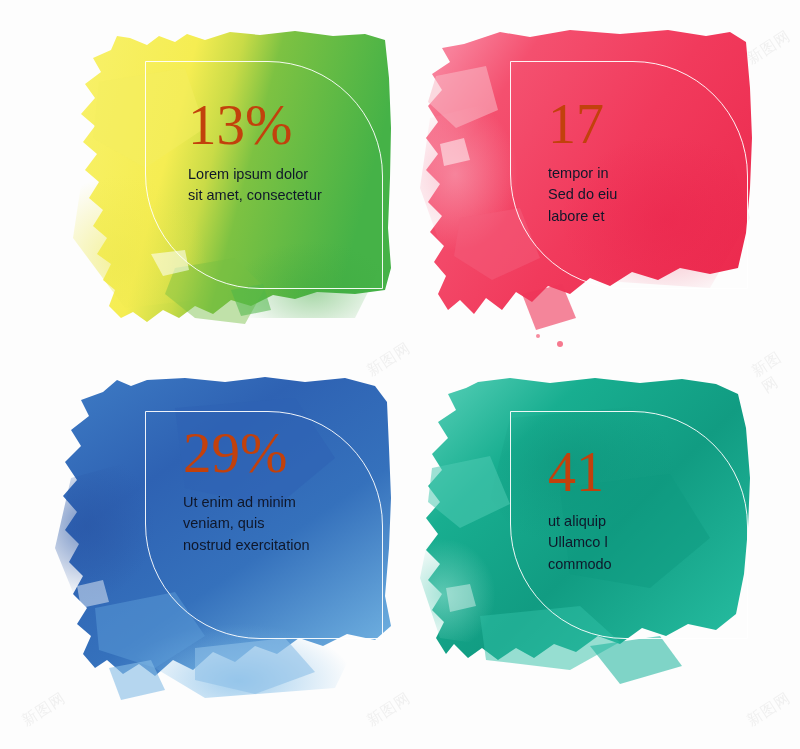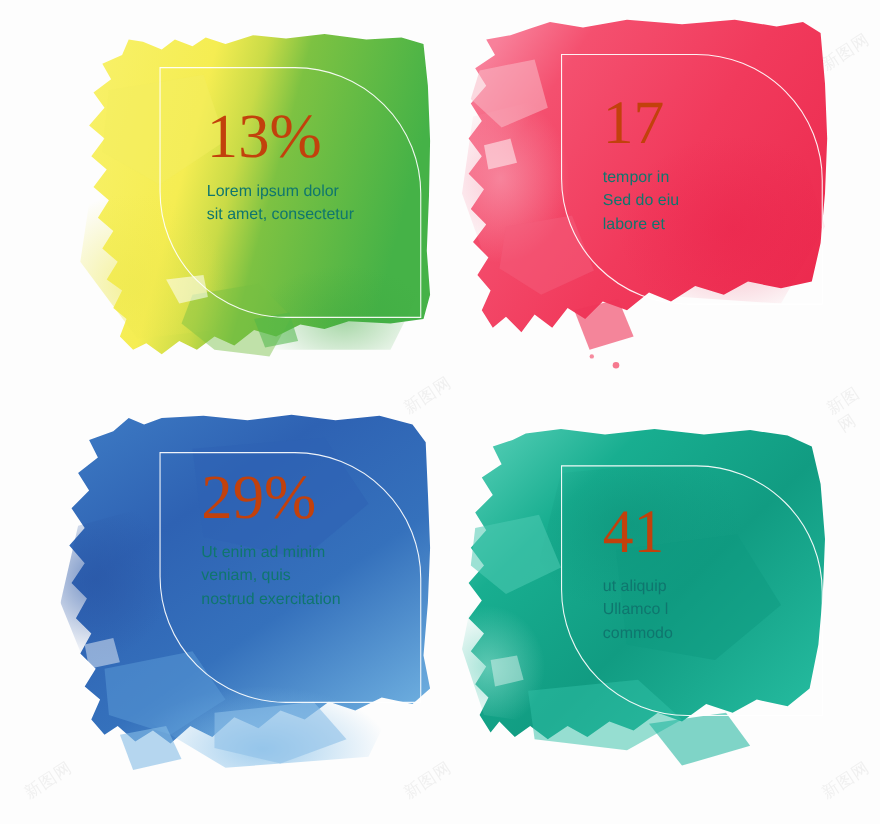--- a/index.html
+++ b/index.html
@@ -34,23 +34,23 @@
     font-family: "DejaVu Sans", sans-serif;
   }
 
   
   .badge {
     position: absolute;
     width: 360px;
     height: 350px;
   }
   #badge-0 { left: 55px;  top: 18px;  }
-  #badge-1 { left: 420px; top: 6px;  }
+  #badge-1 { left: 420px; top: 18px;  }
   #badge-2 { left: 55px;  top: 368px; }
-  #badge-3 { left: 420px; top: 380px; }
+  #badge-3 { left: 420px; top: 368px; }
 
   .splash-svg {
     position: absolute;
     left: 0; top: 0;
     width: 360px;
     height: 350px;
     display: block;
   }
 
   
@@ -82,21 +82,21 @@
     line-height: 1.0;
     letter-spacing: 0px;
     color: #c2410c;
     margin: 0 0 11px 0;
     white-space: nowrap;
   }
   .stat-desc {
     font-family: "Liberation Sans", sans-serif;
     font-size: 14.5px;
     line-height: 1.48;
-    color: #0f766e;
+    color: #0f172a;
     margin: 0;
   }
   .stat-desc span { display: block; }
 
   
   #badge-1 .content { left: 128px; top: 78px; }
   #badge-1 .stat-number { font-size: 56px; }
   #badge-2 .content { left: 128px; top: 56px; }
   #badge-3 .content { left: 128px; top: 76px; }
   #badge-3 .stat-number { font-size: 56px; }

